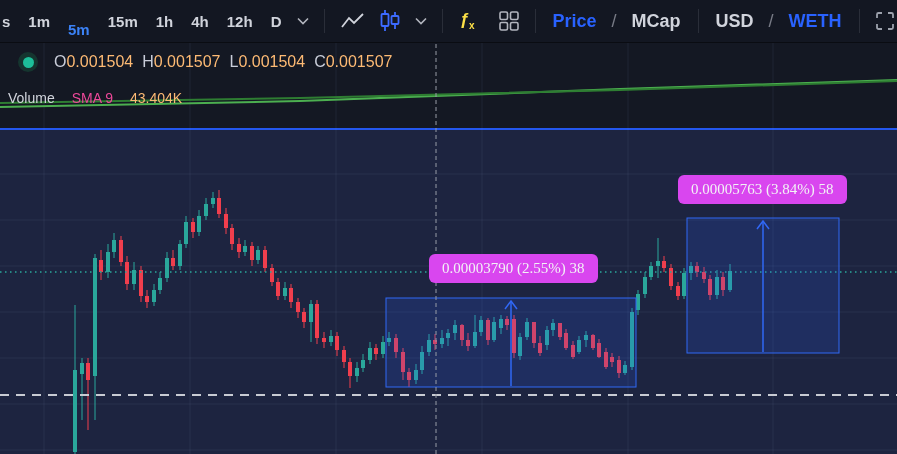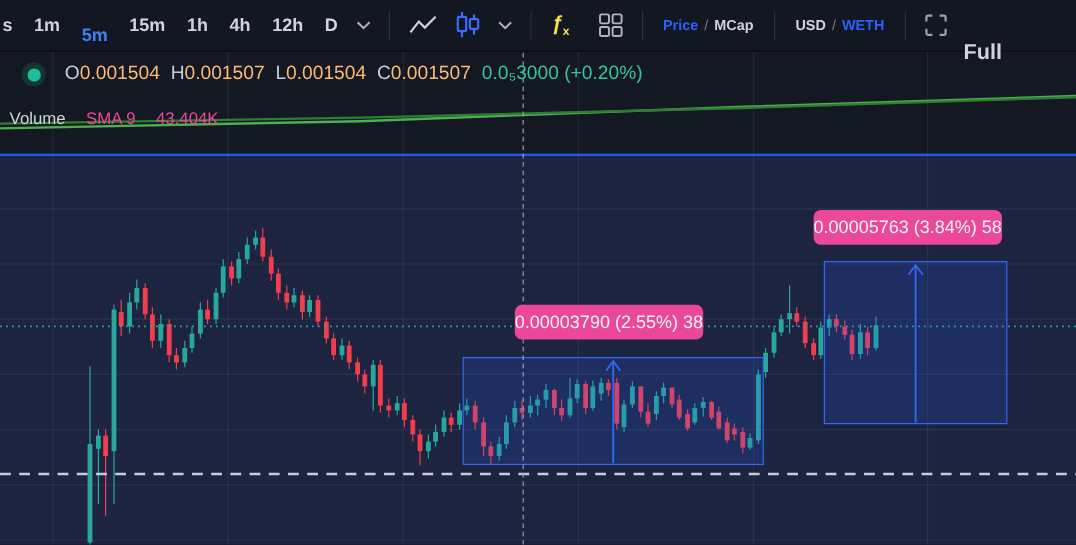--- a/index.html
+++ b/index.html
@@ -13,21 +13,21 @@
            font-size:15px;font-weight:700;white-space:nowrap;z-index:30;}
   .tf{padding:0 9px;cursor:pointer;}
   .tf:first-child{padding-left:2px;}
   .tf.active{color:#3b82f6;margin-top:16px;}
   .chev{display:flex;align-items:center;padding:0 7px;cursor:pointer;}
   .sep{width:1px;height:24px;background:#2a2e39;margin:0 8px;flex:0 0 auto;}
   .icon{display:flex;align-items:center;justify-content:center;padding:0 7px;cursor:pointer;}
   .icon svg{display:block;}
   .fx{font-style:italic;font-size:17px;color:#fde047;padding:0 8px;}
   .fx sub{font-style:normal;font-size:10px;}
-  .toggle{display:flex;align-items:center;gap:5px;padding:0 9px;font-size:12px;}
+  .toggle{display:flex;align-items:center;gap:15px;padding:0 9px;font-size:18px;}
   .blue{color:#2962ff;}
   .muted{color:#787b86;font-weight:400;}
   .full-label{margin-left:6px;font-size:18px;cursor:pointer;margin-top:44px;}
   
   .chart-top{position:absolute;top:42px;left:0;width:897px;height:86px;background:#141823;}
   .pane-sep{position:absolute;top:128px;left:0;width:897px;height:2px;background:#2457ee;z-index:5;}
   .price-pane{position:absolute;top:130px;left:0;width:897px;height:324px;background:#1d2440;}
   #chart-svg{position:absolute;top:0;left:0;z-index:10;pointer-events:none;}
   
   .legend1{position:absolute;left:8px;top:52px;display:flex;align-items:center;
@@ -35,24 +35,24 @@
   .dot-outer{width:20px;height:20px;border-radius:50%;background:#15352f;margin-left:10px;
              display:flex;align-items:center;justify-content:center;flex:0 0 auto;}
   .dot-inner{width:11px;height:11px;border-radius:50%;background:#1dbf9a;}
   .ohlc{display:flex;align-items:center;margin-left:16px;font-weight:400;font-size:16px;}
   .ohlc .l{color:#c9cdd9;}
   .ohlc .v{color:#fdba74;margin-right:9px;}
   .ohlc .chg{color:#35c2a2;}
   .legend2{position:absolute;left:8px;top:90px;display:flex;align-items:center;gap:17px;
            z-index:40;font-size:14px;color:#d1d4dc;font-weight:500;}
   .legend2 .sma{color:#ec4899;font-weight:400;}
-  .legend2 .val{color:#ec4899;}
+  .legend2 .val{color:#fdba74;}
   
-  .measure-label{position:absolute;background:#ec4899;color:#f2f3f5;font-size:15px;
-                 padding:6px 0;border-radius:6px;white-space:nowrap;z-index:25;}
+  .measure-label{position:absolute;background:#d946ef;color:#f2f3f5;font-size:15px;
+                 padding:6px 13px;border-radius:6px;white-space:nowrap;z-index:25;font-family:Liberation Serif, serif;}
 </style>
 </head>
 <body>
 
 <div class="toolbar">
   <div id="tf-group" style="display:flex;align-items:center;">
       <div class="tf">s</div>
       <div class="tf">1m</div>
       <div class="tf active">5m</div>
       <div class="tf">15m</div>
@@ -373,20 +373,19 @@
     </span>
   <span class="ohlc">
     <span class="l">O</span>
       <span class="v">0.001504</span>
     <span class="l">H</span>
       <span class="v">0.001507</span>
     <span class="l">L</span>
       <span class="v">0.001504</span>
     <span class="l">C</span>
       <span class="v">0.001507</span>
-    <span class="chg">0.0₅3000 (+0.20%)</span>
   </span>
 </div>
 <div class="legend2">
   <span>Volume</span>
   <span class="sma">SMA 9</span>
   <span class="val">43.404K</span>
 </div>
 
 </body></html>

